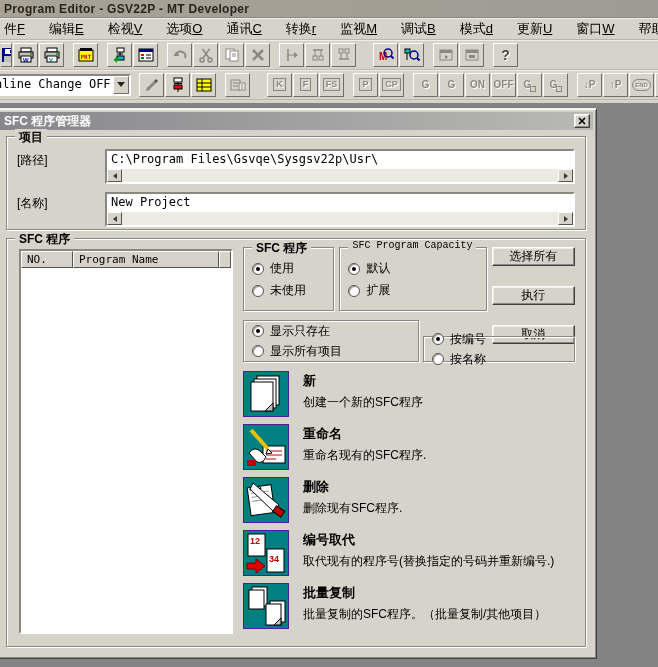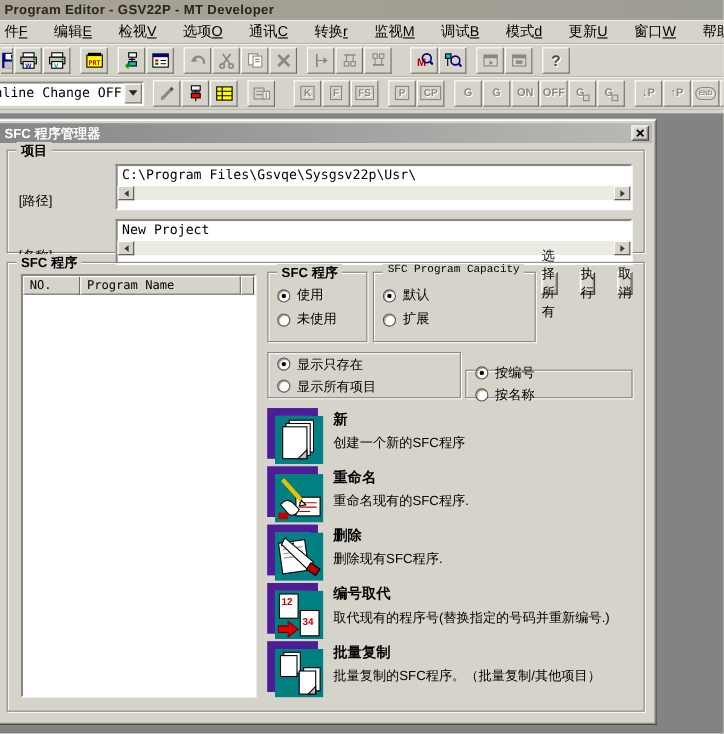--- a/index.html
+++ b/index.html
@@ -53,21 +53,21 @@
   .dlg-close { width:16px; height:14px; background:#D6D3CA; border:1px solid; border-color:#FFFFFF #404040 #404040 #FFFFFF;
                box-shadow:inset -1px -1px 0 #8a8880, inset 1px 1px 0 #EFEDE6; display:flex; align-items:center; justify-content:center; }
   .dlg-body { height:calc(100% - 18px); padding:6px 7px 8px 7px; display:flex; flex-direction:column; gap:8px; }
 
   .grp { position:relative; border:1px solid #8a8880; box-shadow:inset 1px 1px 0 #FFFFFF, 1px 1px 0 #FFFFFF; }
   .grp-label { position:absolute; top:-8px; left:8px; background:#D6D3CA; padding:0 4px; font-weight:bold; font-size:12px; }
   .grp-label.mono-lbl { font-weight:normal; font-family:Liberation Mono, monospace; font-size:10px; }
 
   .grp-project { height:94px; flex:0 0 auto; padding:12px 10px 6px 10px; }
   .field-row { display:flex; margin-bottom:8px; }
-  .flabel { width:88px; padding-top:3px; font-size:12px;margin-top:22px; }
+  .flabel { width:88px; padding-top:3px; font-size:12px; }
   .scrollfield { flex:1; background:#fff; border:2px solid; border-color:#8a8880 #FFFFFF #FFFFFF #8a8880; }
   .sf-text { height:18px; font-size:12px; padding:1px 4px; white-space:nowrap; overflow:hidden; }
   .sf-scroll { height:13px; background:#ECEBE3; display:flex; }
   .sb-btn { width:15px; height:13px; background:#D6D3CA; border:1px solid; border-color:#FFFFFF #55544E #55544E #FFFFFF;
             display:flex; align-items:center; justify-content:center; flex:0 0 auto; }
   .sb-track { flex:1; }
   .tri-l { width:0; height:0; border:3px solid transparent; border-right:4px solid #3a3a35; margin-right:3px; }
   .tri-r { width:0; height:0; border:3px solid transparent; border-left:4px solid #3a3a35; margin-left:3px; }
 
   .grp-sfc { flex:1; }
@@ -77,39 +77,39 @@
   .hcell { background:#D6D3CA; border:1px solid; border-color:#FFFFFF #55544E #55544E #FFFFFF;
            font-family:"DejaVu Sans Mono","Liberation Mono",monospace; font-size:11px; padding:1px 0 0 5px; overflow:hidden; white-space:nowrap; }
   .list-body { flex:1; background:#fff; }
 
   .rightpanel { position:absolute; left:236px; top:8px; right:10px; bottom:8px; display:flex; flex-direction:column; }
   .rowA { display:flex; gap:5px; height:64px; flex:0 0 auto; }
   .grp-sm { position:relative; border:1px solid #8a8880; box-shadow:inset 1px 1px 0 #FFFFFF, 1px 1px 0 #FFFFFF;
             padding:12px 0 0 8px; display:flex; flex-direction:column; gap:5px; }
   .grp-prog { width:92px; }
   .grp-cap  { width:148px; }
-  .btncol { margin-left:auto; width:84px; display:flex; flex-direction:row; gap:20px; }
+  .btncol { margin-left:auto; width:84px; display:flex; flex-direction:column; gap:20px; }
   .btn { height:21px; background:#D6D3CA; border:1px solid; border-color:#FFFFFF #404040 #404040 #FFFFFF;
          box-shadow:inset -1px -1px 0 #8a8880, inset 1px 1px 0 #EFEDE6; font-size:12px;
          display:flex; align-items:center; justify-content:center; }
 
   .rowB { display:flex; gap:4px; height:42px; margin-top:9px; flex:0 0 auto; }
   .optbox { border:1px solid #8a8880; box-shadow:inset 1px 1px 0 #FFFFFF, 1px 1px 0 #FFFFFF;
             padding:4px 8px; display:flex; flex-direction:column; gap:3px; justify-content:center; }
   .optbox.b1 { width:176px; } .optbox.b2 { flex:1;margin-top:16px; }
 
   .radio-row { display:flex; align-items:center; gap:6px; }
   .radio { width:12px; height:12px; border-radius:50%; background:#fff; border:1px solid #55544E;
            box-shadow:inset 1px 1px 1px #9a978e; position:relative; flex:0 0 auto; }
   .radio .dot { position:absolute; left:3px; top:3px; width:4px; height:4px; border-radius:50%; background:#000; }
   .radio-label { font-size:12px; white-space:nowrap; }
 
   .actions { margin-top:9px; flex:1; display:flex; flex-direction:column; gap:7px; }
   .action-row { display:flex; }
-  .action-icon { width:46px; height:46px; flex:0 0 auto; border:7px solid #4c1d95; background:#8b5cf6; }
+  .action-icon { width:46px; height:46px; flex:0 0 auto; border:1px solid #4c1d95; background:#7dd3fc; }
   .action-text { margin-left:14px; padding-top:1px; width:272px; }
   .action-title { font-weight:bold; font-size:13px; }
   .action-desc { font-size:12px; margin-top:5px; line-height:1.25; }
 </style>
 </head>
 <body>
 
 <div class="screen">
 
   <div class="titlebar">

